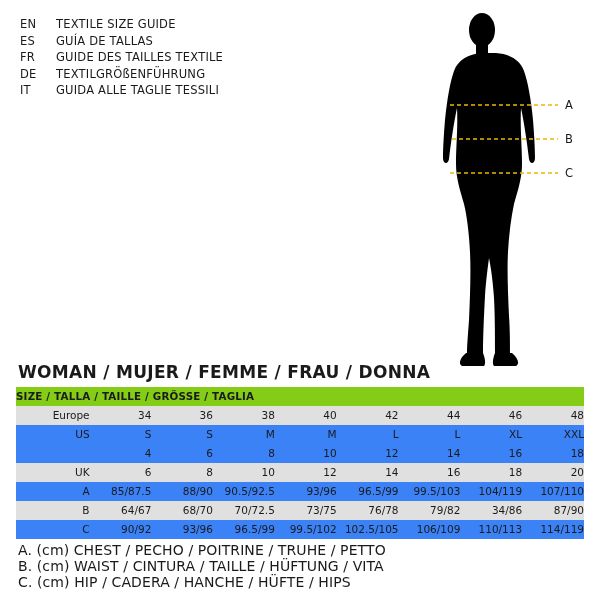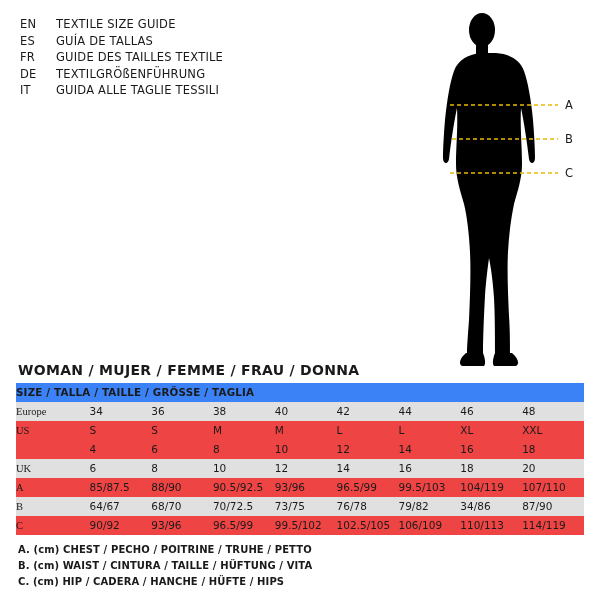--- a/index.html
+++ b/index.html
@@ -42,56 +42,56 @@
     color:#1a1a1a;
   }
 
   
   .table-area{
     position:absolute;
     left:16px;top:362px;
     width:568px;
   }
   .woman-head{
-    font-size:14px;
+    font-size:17px;
     font-weight:bold;
     letter-spacing:.3px;
     padding:0 0 5px 2px;
   }
   table.size{
     border-collapse:collapse;
     width:568px;
     font-size:10.5px;
   }
   table.size td{
     padding:2px 0 2px 0;
     height:15px;
     line-height:13px;
   }
   .hdr-row td{
-    background:#3b82f6;
+    background:#84cc16;
     font-weight:bold;
     letter-spacing:.2px;
     padding-left:4px;
     font-size:10.3px;
   }
   .row-grey td{background:#e0e0e0;}
-  .row-white td{background:#ef4444;}
-  .c-label{width:74px;padding-left:4px;text-align:left;font-family:Liberation Serif, serif;}
-  .c-val{width:62px;text-align:left;}
+  .row-white td{background:#3b82f6;}
+  .c-label{width:74px;padding-left:4px;text-align:right;}
+  .c-val{width:62px;text-align:right;}
 
   
   .legend{
     position:absolute;
     left:18px;top:542px;
     width:560px;
   }
   .legend-row{
-    font-size:10px;
-    font-weight:bold;
+    font-size:14px;
+    font-weight:normal;
     line-height:16px;
     letter-spacing:.1px;
     white-space:nowrap;
   }
 </style>
 </head>
 <body>
 
 <div class="page">
 

